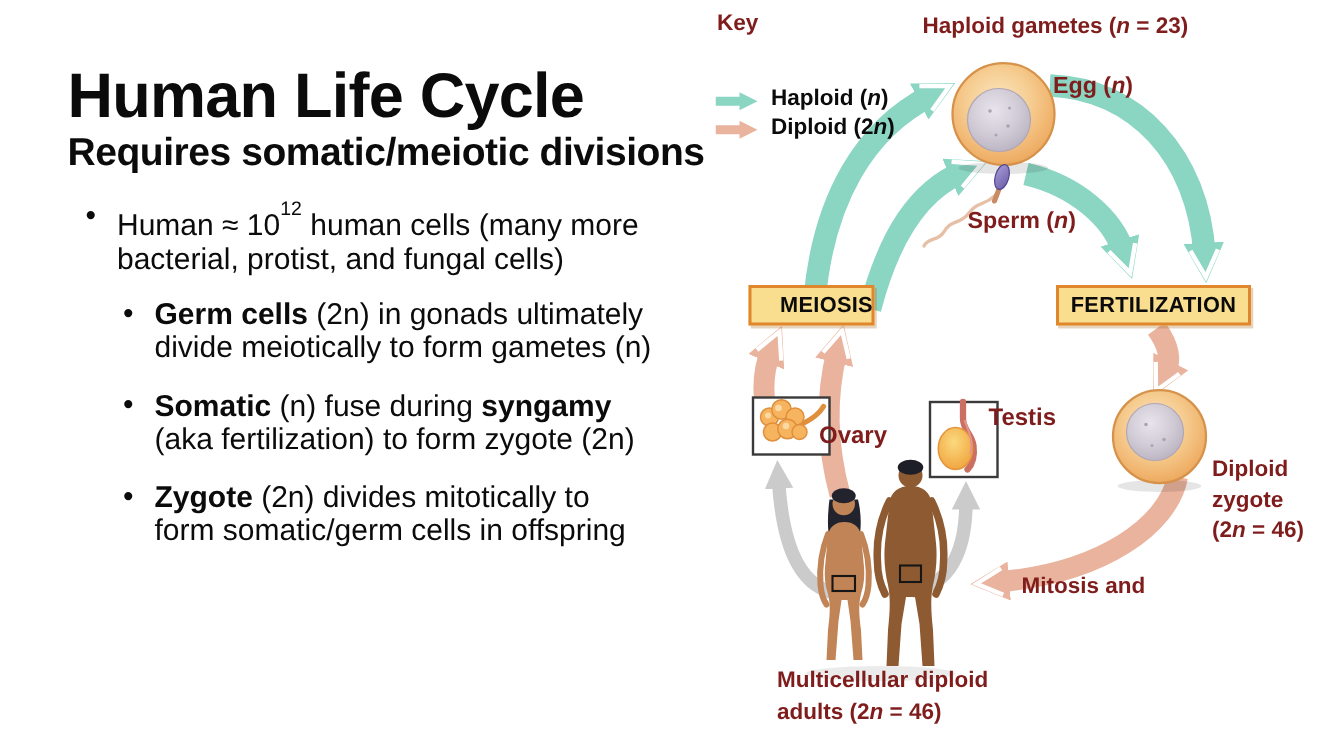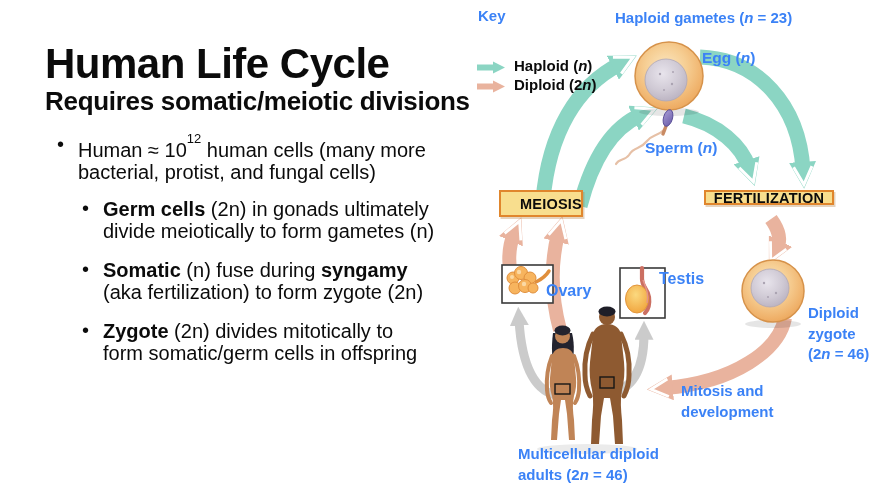--- a/index.html
+++ b/index.html
@@ -18,21 +18,21 @@
     letter-spacing:-0.3px;white-space:nowrap;
   }
   .bullets{position:absolute;left:55px;top:134px;width:432px;font-size:20px;line-height:22px;}
   .bi{position:relative;padding-left:23px;white-space:pre-line;margin-bottom:15px;}
   .bi::before{content:"\2022";position:absolute;left:2px;top:-1px;}
   .bi.l2{margin-left:25px;margin-bottom:17px;}
   .bi b{font-weight:bold;}
   .bi sup{font-size:13px;position:relative;top:-6px;letter-spacing:0;}
   
   #diagram-svg{position:absolute;left:0;top:0;}
-  .lbl{position:absolute;font-weight:bold;color:#3b82f6;white-space:nowrap;}
+  .lbl{position:absolute;font-weight:bold;color:#7f1d1d;white-space:nowrap;}
   .lbl i{font-style:italic;}
   #lbl-key{left:478px;top:7px;font-size:15px;}
   .key-row{position:absolute;left:477px;display:flex;align-items:flex-end;gap:7px;font-weight:bold;font-size:15px;margin-top:32px;}
   #key-row-haploid{top:25px;}
   #key-row-diploid{top:44px;}
   .key-arrow{display:block;}
   #lbl-haploid-gametes{left:596px;top:9px;font-size:15px;margin-left:19px;}
   #lbl-egg{left:702px;top:49px;font-size:15.5px;}
   #lbl-sperm{left:645px;top:139px;font-size:15.5px;}
   #lbl-ovary{left:546px;top:282px;font-size:16px;}
@@ -40,21 +40,21 @@
   #lbl-zygote{left:808px;top:303px;font-size:15px;line-height:20.5px;}
   #lbl-mitosis{left:681px;top:381px;font-size:15px;line-height:20.5px;}
   #lbl-adults{left:518px;top:444px;font-size:15px;line-height:20.5px;}
   .proc-box{
     position:absolute;background:#F8DE8E;border:2.5px solid #E0862D;
     box-sizing:border-box;display:flex;align-items:center;justify-content:center;
     font-weight:bold;font-size:14.5px;letter-spacing:0.2px;
     box-shadow:1.5px 2px 0 rgba(170,110,40,0.30);
   }
   #box-meiosis{left:499px;top:190px;width:84px;height:27px;padding-left:20px;}
-  #box-fertilization{left:704px;top:190px;width:130px;height:15px;}
+  #box-fertilization{left:704px;top:190px;width:130px;height:27px;}
   .arc{fill:none;}
 </style>
 </head>
 <body>
 
 <div class="stage">
 
   <svg id="diagram-svg" width="880" height="495" viewBox="0 0 880 495">
     <defs>
       <marker id="mTeal" viewBox="0 0 10 10" refX="3" refY="5" markerUnits="userSpaceOnUse" markerWidth="27" markerHeight="27" orient="auto">
@@ -238,21 +238,20 @@
   <div class="lbl" id="lbl-testis">Testis</div>
 
   <div class="lbl" id="lbl-zygote">
     <div>Diploid</div>
     <div>zygote</div>
     <div><span>(2</span><i>n</i><span> = 46)</span></div>
   </div>
 
   <div class="lbl" id="lbl-mitosis">
     <div>Mitosis and</div>
-    <div>development</div>
   </div>
 
   <div class="lbl" id="lbl-adults">
     <div>Multicellular diploid</div>
     <div><span>adults (2</span><i>n</i><span> = 46)</span></div>
   </div>
 
 </div>
 
 </body></html>

